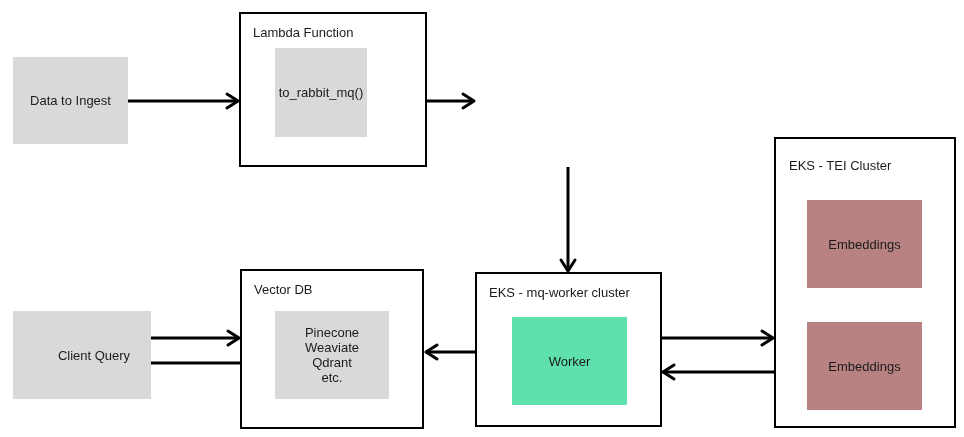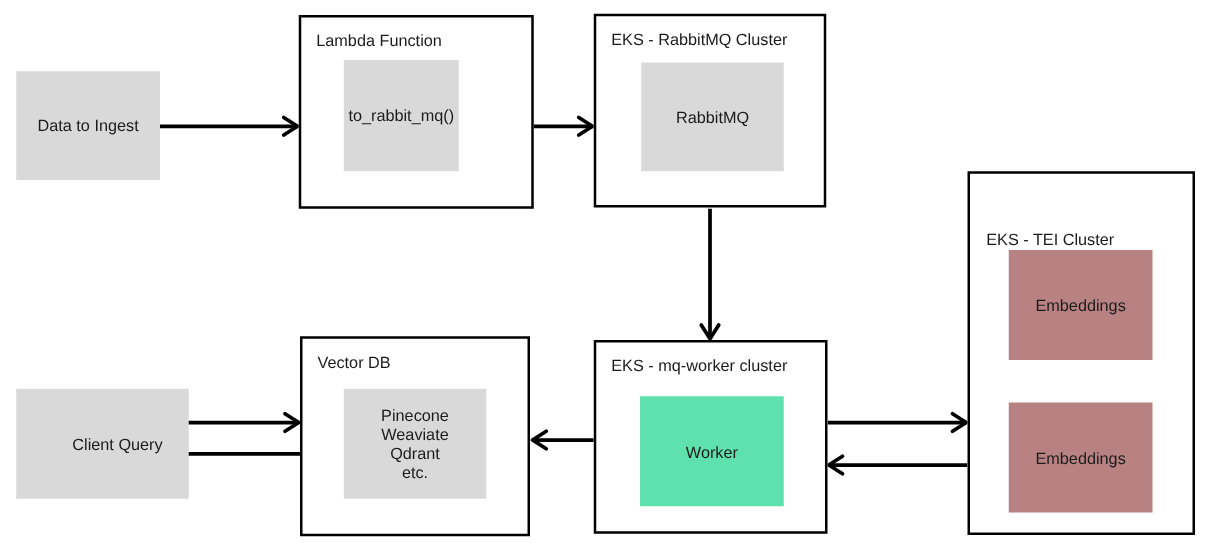--- a/index.html
+++ b/index.html
@@ -40,21 +40,21 @@
     white-space: nowrap;
   }
   
   #data-to-ingest   { left: 13px;  top: 57px;  width: 115px; height: 87px; }
   #client-query     { left: 13px;  top: 311px; width: 114px; height: 88px; }
   #lambda-container { left: 239px; top: 12px;  width: 188px; height: 155px; padding-left: 37px; }
   #lambda-inner     { left: 34px;  top: 34px;  width: 92px; height: 89px; }
   #rabbitmq-container { left: 475px; top: 11px; width: 186px; height: 155px; }
   #rabbitmq-inner   { left: 36px;  top: 37px;  width: 114px; height: 87px; }
   #tei-container    { left: 774px; top: 137px; width: 182px; height: 291px; }
-  #tei-container .container-title { top: 19px; left: 13px; margin-top: 26px; }
+  #tei-container .container-title { top: 19px; left: 13px; }
   #embeddings-top   { left: 31px;  top: 61px;  width: 115px; height: 88px; }
   #embeddings-bottom{ left: 31px;  top: 183px; width: 115px; height: 88px; }
   #mq-worker-container { left: 475px; top: 272px; width: 187px; height: 155px; }
   #worker-inner     { left: 35px;  top: 43px;  width: 115px; height: 88px; }
   #vectordb-container { left: 240px; top: 269px; width: 184px; height: 160px; }
   #vectordb-inner   { left: 33px;  top: 40px;  width: 114px; height: 88px; }
   .stack-line { display: block; }
 </style>
 </head>
 <body>
@@ -81,26 +81,20 @@
     <span>Data to Ingest</span>
   </div>
 
   <div class="container" id="lambda-container">
     <div class="container-title">Lambda Function</div>
     <div class="node" id="lambda-inner" style="background-color: rgb(217, 217, 217);">
       <span>to_rabbit_mq()</span>
     </div>
   </div>
 
-  <div class="container" id="rabbitmq-container">
-    <div class="container-title">EKS - RabbitMQ Cluster</div>
-    <div class="node" id="rabbitmq-inner" style="background-color: rgb(217, 217, 217);">
-      <span>RabbitMQ</span>
-    </div>
-  </div>
 
   <div class="container" id="tei-container">
     <div class="container-title">EKS - TEI Cluster</div>
     <div class="node" id="embeddings-top" style="background-color: rgb(185, 130, 130);">
       <span>Embeddings</span>
     </div>
     <div class="node" id="embeddings-bottom" style="background-color: rgb(185, 130, 130);">
       <span>Embeddings</span>
     </div>
   </div>

